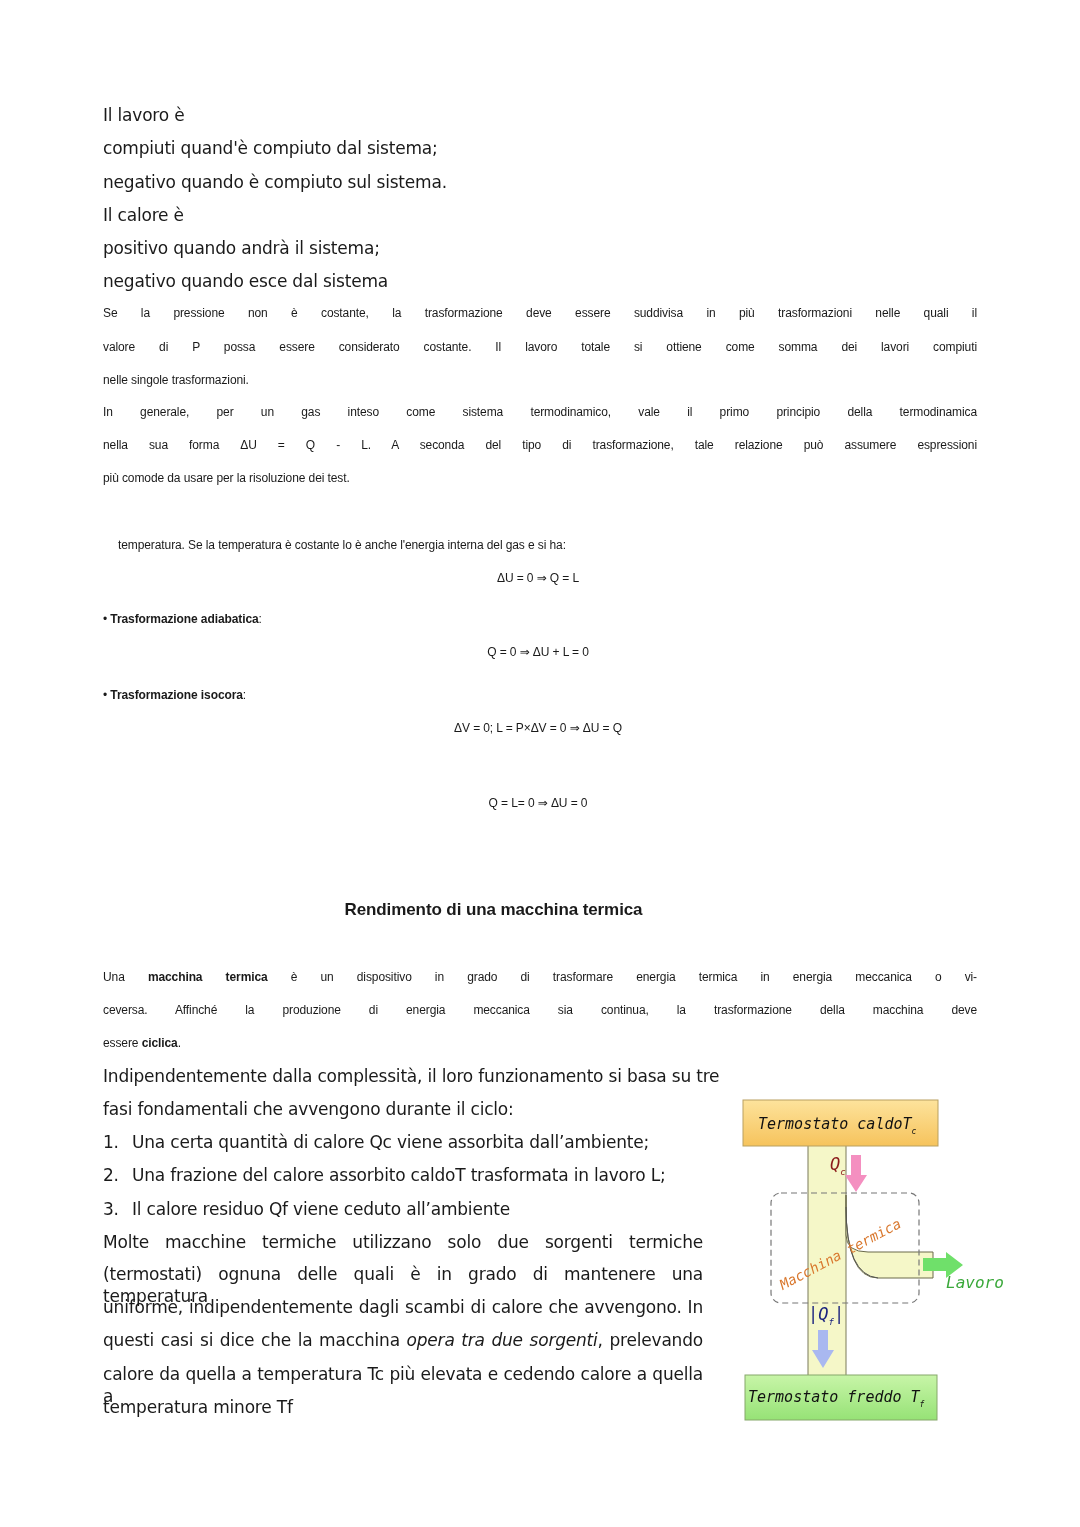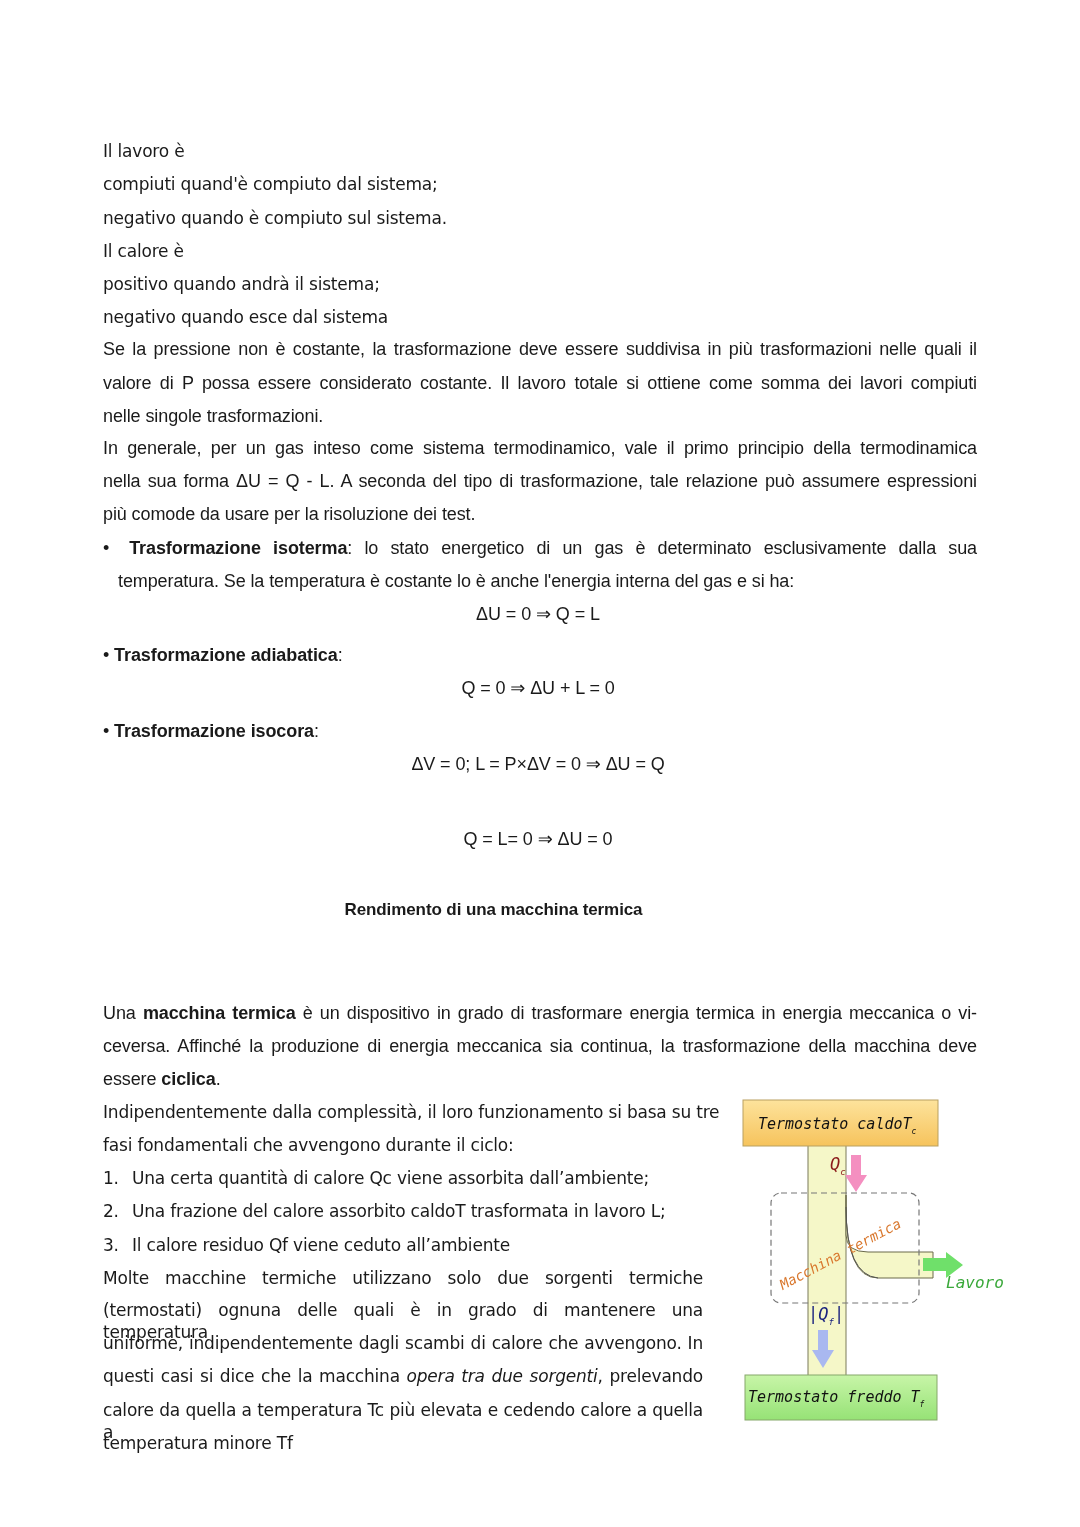--- a/index.html
+++ b/index.html
@@ -1,22 +1,22 @@
 <!DOCTYPE html>
 <html><head>
   <meta charset="utf-8">
   <style>
     html, body { margin: 0; padding: 0; background: #ffffff; }
     body { width: 1080px; height: 1527px; position: relative; overflow: hidden;
            font-family: "DejaVu Sans", sans-serif; color: #1a1a1a; }
     .page { position: absolute; left: 0; top: 0; width: 1080px; height: 1527px; }
-    .line { position: absolute; left: 103px; font-size: 17px; line-height: 22px; white-space: nowrap; letter-spacing: -0.2px; margin-top: 36px; }
+    .line { position: absolute; left: 103px; font-size: 17px; line-height: 22px; white-space: nowrap; letter-spacing: -0.2px; }
     .just { width: 874px; text-align: justify; text-align-last: justify; white-space: normal; }
     .just-narrow { width: 600px; text-align: justify; text-align-last: justify; white-space: normal; }
-    .cond { font-family: "Liberation Sans", sans-serif; font-size: 18px; letter-spacing: -0.1px; }
+    .cond { font-family: "Liberation Sans", sans-serif; font-size: 12px; letter-spacing: -0.1px; }
     .center { left: 0; width: 1076px; text-align: center; }
     b { font-weight: bold; }
     i { font-style: italic; }
     .bullet { display: inline-block; width: 14px; }
     .num { display: inline-block; width: 29px; }
     .heading { position: absolute; left: 0; width: 987px; text-align: center; top: 900px; font-size: 17px; font-weight: bold; }
     .diagram { position: absolute; left: 738px; top: 1095px; width: 285px; height: 330px; }
     .diagram svg { width: 285px; height: 330px; }
   </style>
 </head>
@@ -32,24 +32,20 @@
   <div class="line" style="top:270px">negativo quando esce dal sistema</div>
 
   <div class="line just cond" style="top:302px">Se la pressione non è costante, la trasformazione deve essere suddivisa in più trasformazioni nelle quali il</div>
   <div class="line just cond" style="top:336px">valore di P possa essere considerato costante. Il lavoro totale si ottiene come somma dei lavori compiuti</div>
   <div class="line cond" style="top:369px">nelle singole trasformazioni.</div>
 
   <div class="line just cond" style="top:401px">In generale, per un gas inteso come sistema termodinamico, vale il primo principio della termodinamica</div>
   <div class="line just cond" style="top:434px">nella sua forma ΔU = Q - L. A seconda del tipo di trasformazione, tale relazione può assumere espressioni</div>
   <div class="line cond" style="top:467px">più comode da usare per la risoluzione dei test.</div>
 
-  <div class="line just cond" style="top:501px">
-    <span class="bullet">•</span>
-    <b>Trasformazione isoterma</b><span>: lo stato energetico di un gas è determinato esclusivamente dalla sua</span>
-  </div>
   <div class="line cond" style="top:534px; left:118px">temperatura. Se la temperatura è costante lo è anche l'energia interna del gas e si ha:</div>
   <div class="line center cond" style="top:567px">ΔU = 0  ⇒ Q = L</div>
 
   <div class="line cond" style="top:608px">
     <span>•</span>
     <b>Trasformazione adiabatica</b><span>:</span>
   </div>
   <div class="line center cond" style="top:641px">Q = 0 ⇒ ΔU + L = 0</div>
 
   <div class="line cond" style="top:684px">

